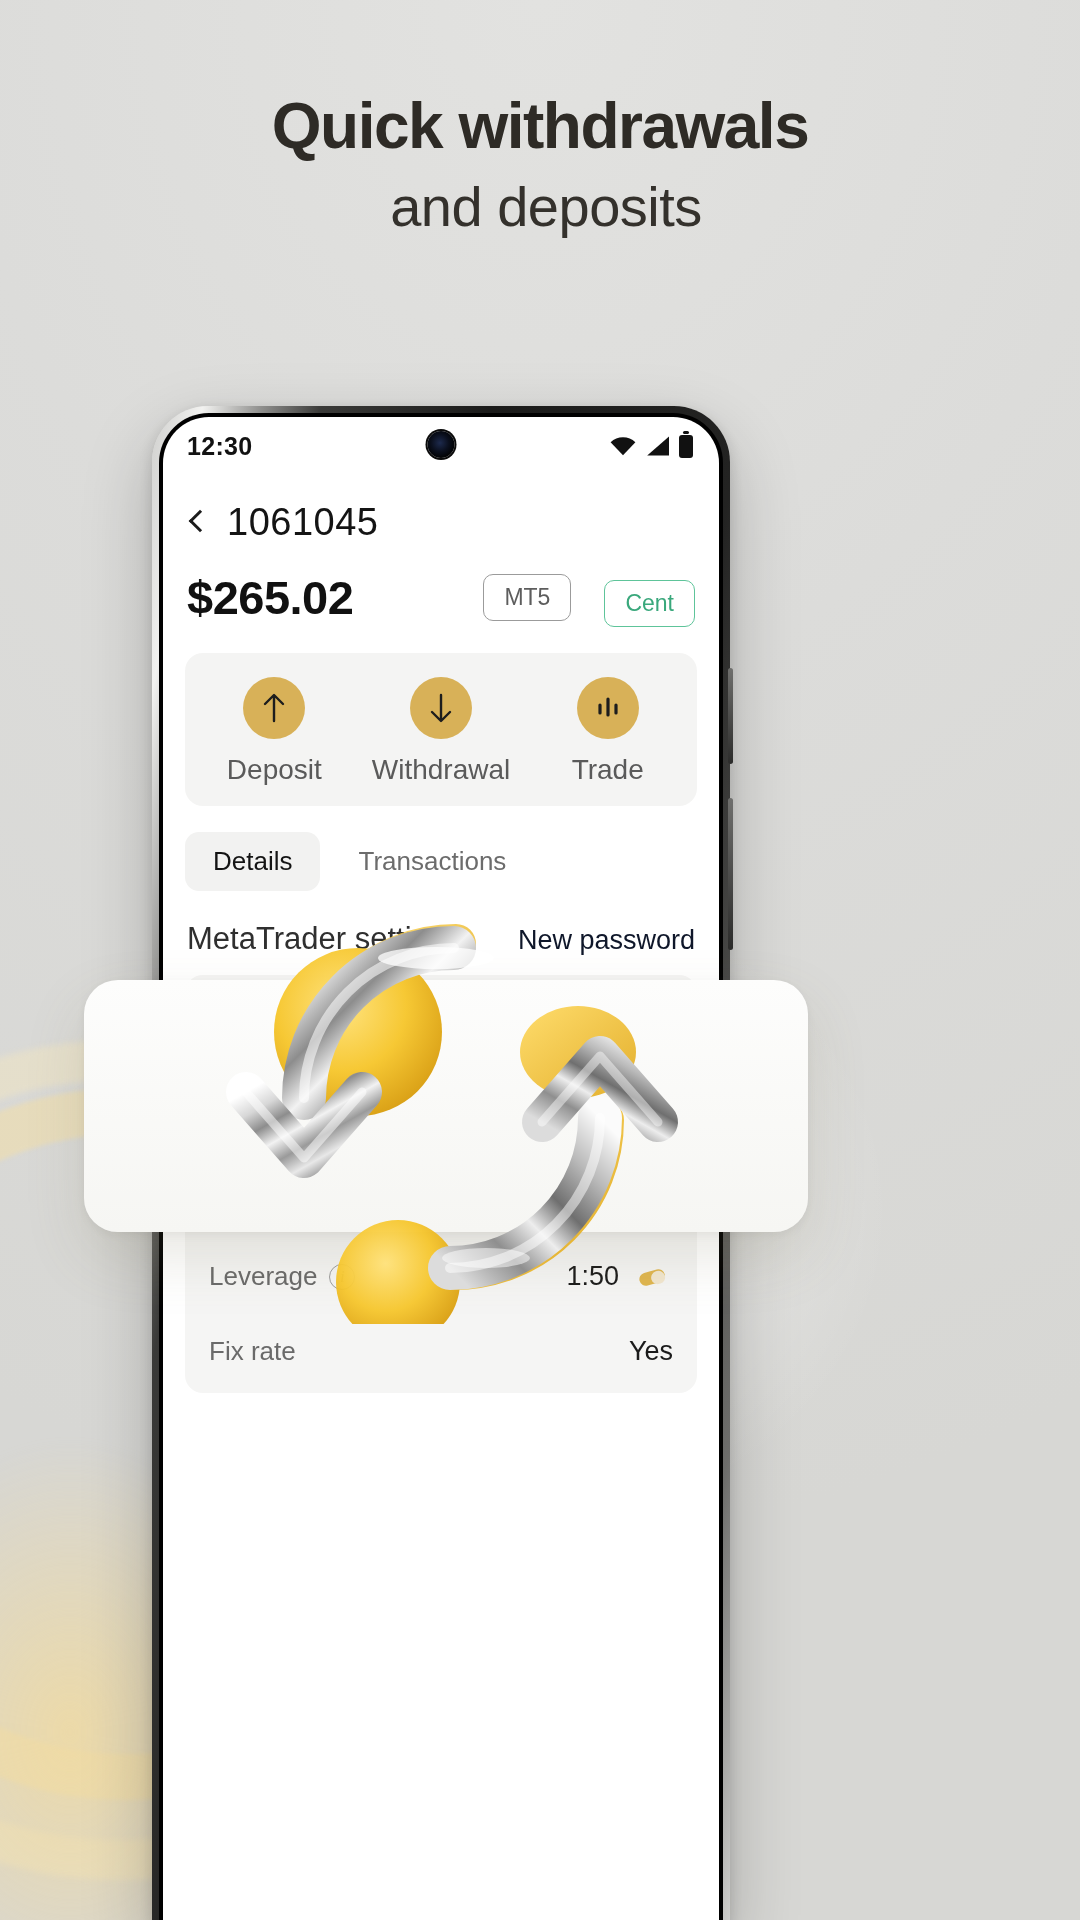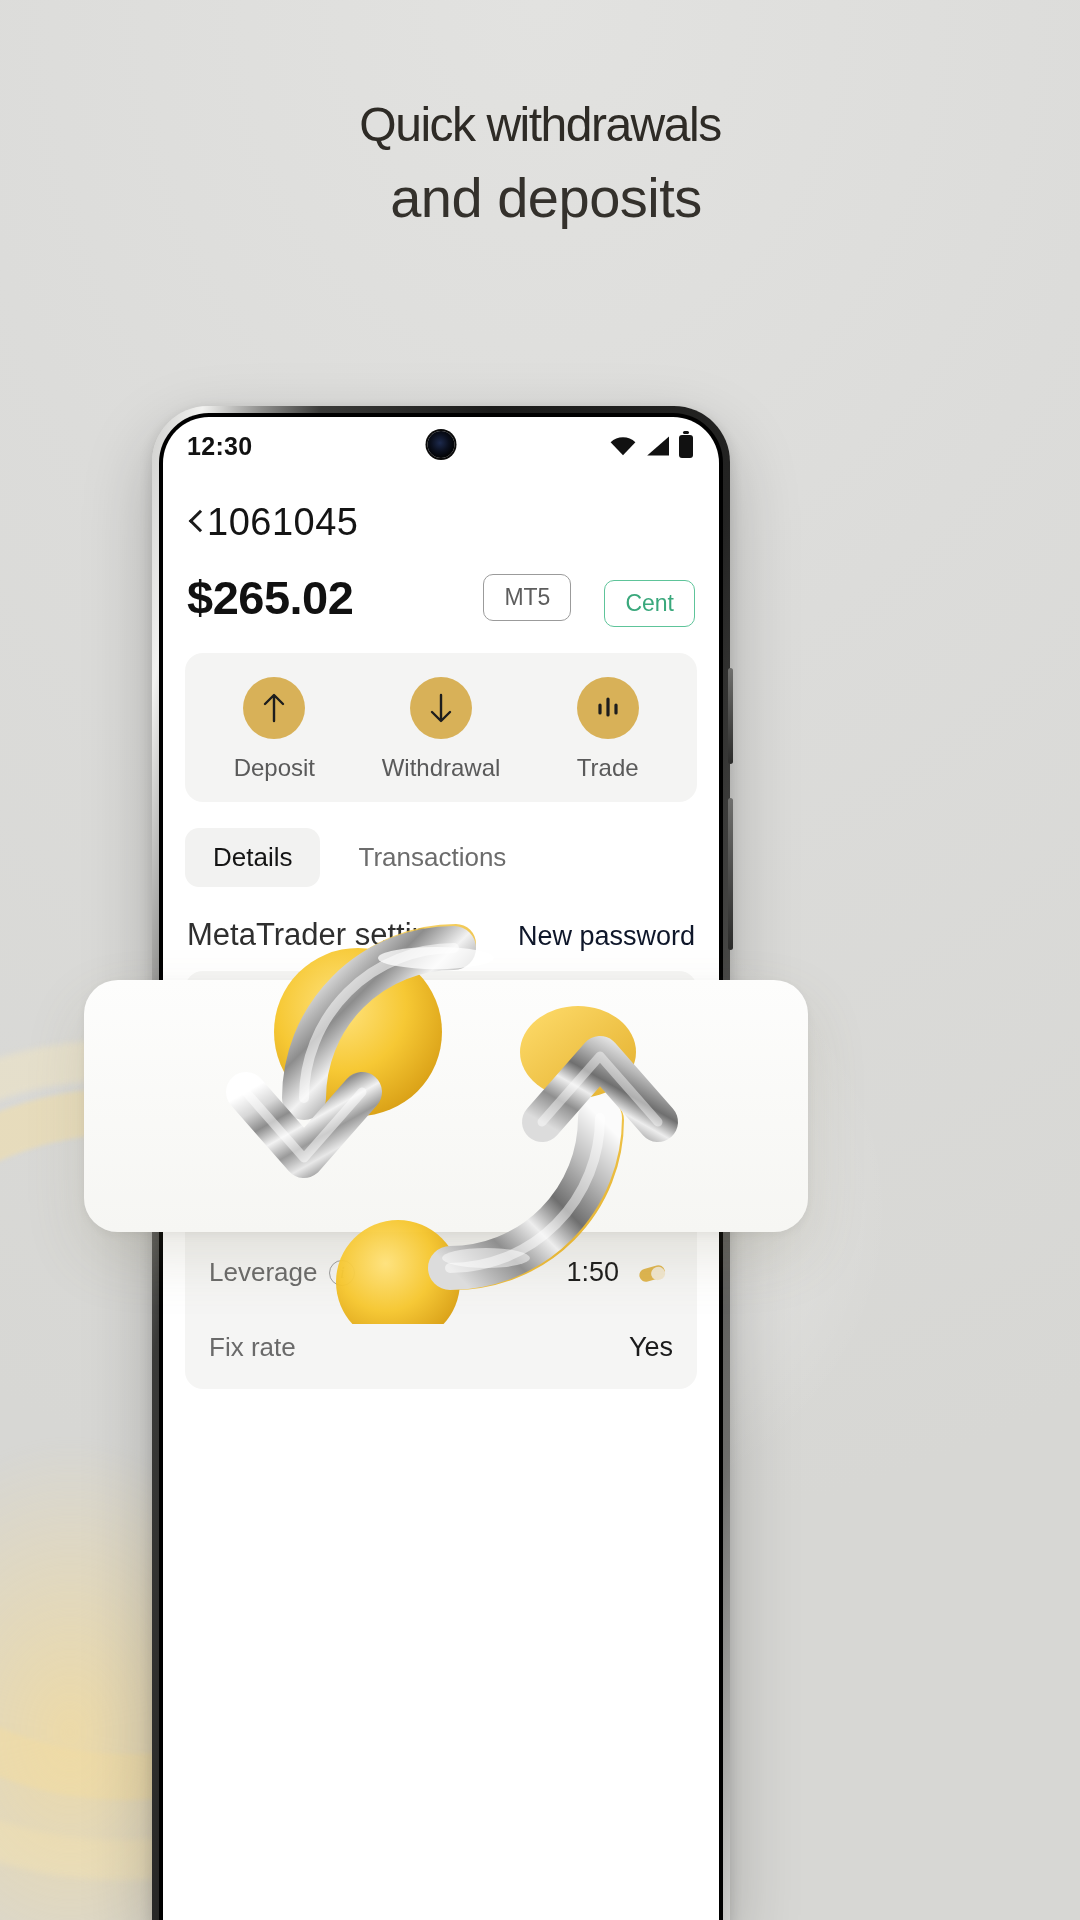--- a/index.html
+++ b/index.html
@@ -36,22 +36,22 @@
     width:1000px;height:900px;border-radius:50%;
     background:radial-gradient(50% 50% at 50% 50%, rgba(255,255,255,.55) 0%, rgba(255,255,255,0) 70%);
   }
 
   
   .headline{
     position:absolute;top:86px;left:0;width:1080px;text-align:center;
     color:#2e2b26;
   }
   .headline .l1{
-    font-size:48px;font-weight:400;letter-spacing:-1.5px;line-height:1.02;
-    margin:15px;
+    font-size:64px;font-weight:700;letter-spacing:-1.5px;line-height:1.02;
+    margin:8px;
   }
   .headline .l2{
     font-size:56px;font-weight:400;letter-spacing:-.5px;line-height:1.15;
     margin:16px 0 0 12px;color:#34312c;
   }
 
   
   .phone{
     position:absolute;left:152px;top:406px;width:578px;height:1520px;
     border-radius:56px 56px 0 0;
@@ -95,21 +95,21 @@
     background:radial-gradient(circle at 46% 44%, #1d2a4d 0%, #0a0f1d 42%, #000 75%);
     box-shadow:0 0 0 2px #0b0b0b;
   }
   .ico-wifi{width:26px;height:19px;}
   .ico-sig{width:25px;height:20px;}
   .ico-bat{width:14px;height:23px;border-radius:3px;background:#111;position:relative;}
   .ico-bat:before{content:"";position:absolute;top:-4px;left:4px;width:6px;height:3px;border-radius:2px;background:#111;}
 
   
   .app-head{
-    display:flex;align-items:center;gap:4px;padding:26px 24px 0 24px;
+    display:flex;align-items:center;gap:24px;padding:26px 24px 0 24px;
   }
   .back-chev{
     width:16px;height:28px;position:relative;flex:none;
   }
   .back-chev:before{
     content:"";position:absolute;left:5px;top:4px;width:13px;height:13px;
     border-left:3px solid #1b1b1b;border-bottom:3px solid #1b1b1b;
     transform:rotate(45deg);
   }
   .acct-num{font-size:38px;font-weight:400;color:#141414;letter-spacing:.5px;}
@@ -128,21 +128,21 @@
   
   .actions{
     margin:26px 22px 0 22px;background:#f4f4f3;border-radius:18px;
     display:flex;padding:24px 6px 20px 6px;
   }
   .action{flex:1;display:flex;flex-direction:column;align-items:center;gap:15px;}
   .act-circle{
     width:62px;height:62px;border-radius:50%;background:#d8b158;
     display:flex;align-items:center;justify-content:center;
   }
-  .act-label{font-size:24px;color:#5a5a5a;}
+  .act-label{font-size:28px;color:#5a5a5a;}
 
   
   .tabs{display:flex;gap:10px;padding:26px 22px 0 22px;align-items:center;}
   .tab{
     font-size:26px;padding:14px 28px;border-radius:14px;color:#6c6c6c;
   }
   .tab.active{background:#f2f2f1;color:#141414;}
 
   
   .sec-row{

